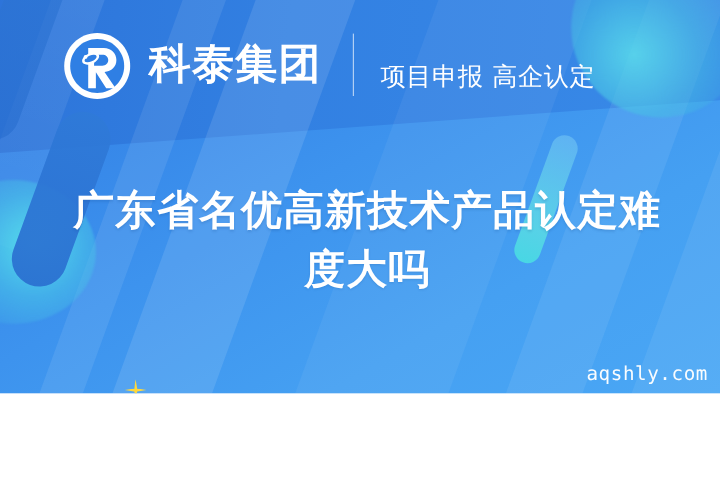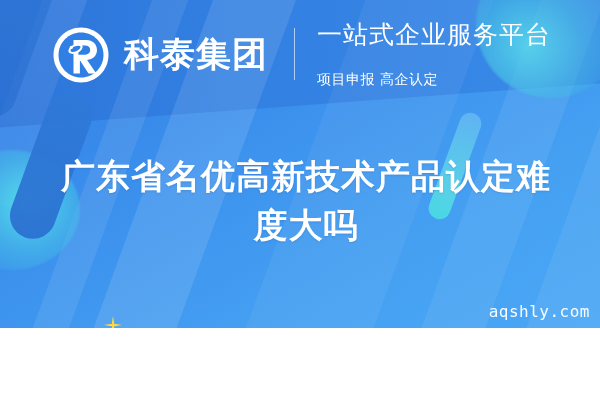--- a/index.html
+++ b/index.html
@@ -186,21 +186,21 @@
     color: #ffffff;
     font-size: 25px;
     font-weight: 400;
     line-height: 1.16;
     letter-spacing: 1px;
     white-space: nowrap;
     font-family: "DejaVu Sans", "Liberation Sans", sans-serif;
   }
   .slogan-sub {
     color: #ffffff;
-    font-size: 14px;
+    font-size: 21px;
     font-weight: 400;
     line-height: 1.35;
     letter-spacing: 0.5px;
     white-space: nowrap;
     margin-top: 21px;
     font-family: "DejaVu Serif", "Liberation Serif", serif;
   }
 
   
   .title {
@@ -260,21 +260,20 @@
         <path d="M20 14h14.5c6.1 0 10.5 4.2 10.5 10 0 5.6-4.1 9.6-9.9 9.9l9.2 13.6h-7.8l-8.6-13.3v13.3h-6.4V14z
                  M26.4 19.6v9.1h6.8c3 0 5-1.8 5-4.6 0-2.8-2-4.5-5-4.5h-6.8z" fill="#ffffff"></path>
         <ellipse cx="23.5" cy="22.8" rx="7.6" ry="4.4" transform="rotate(-24 23.5 22.8)" fill="#ffffff"></ellipse>
         <ellipse cx="23.5" cy="22.8" rx="5.4" ry="2.5" transform="rotate(-24 23.5 22.8)" fill="#2f7fe4"></ellipse>
         <circle cx="19.3" cy="21.4" r="1.6" fill="#ffffff"></circle>
       </svg>
     </div>
     <div class="brand-name">科泰集团</div>
     <div class="divider"></div>
     <div class="slogan-wrap">
-      <div class="slogan-main">一站式企业服务平台</div>
       <div class="slogan-sub">项目申报 高企认定</div>
     </div>
   </div>
 
   <div class="title">广东省名优高新技术产品认定难度大吗</div>
 
   <div class="watermark">aqshly.com</div>
 
 </div>
 

